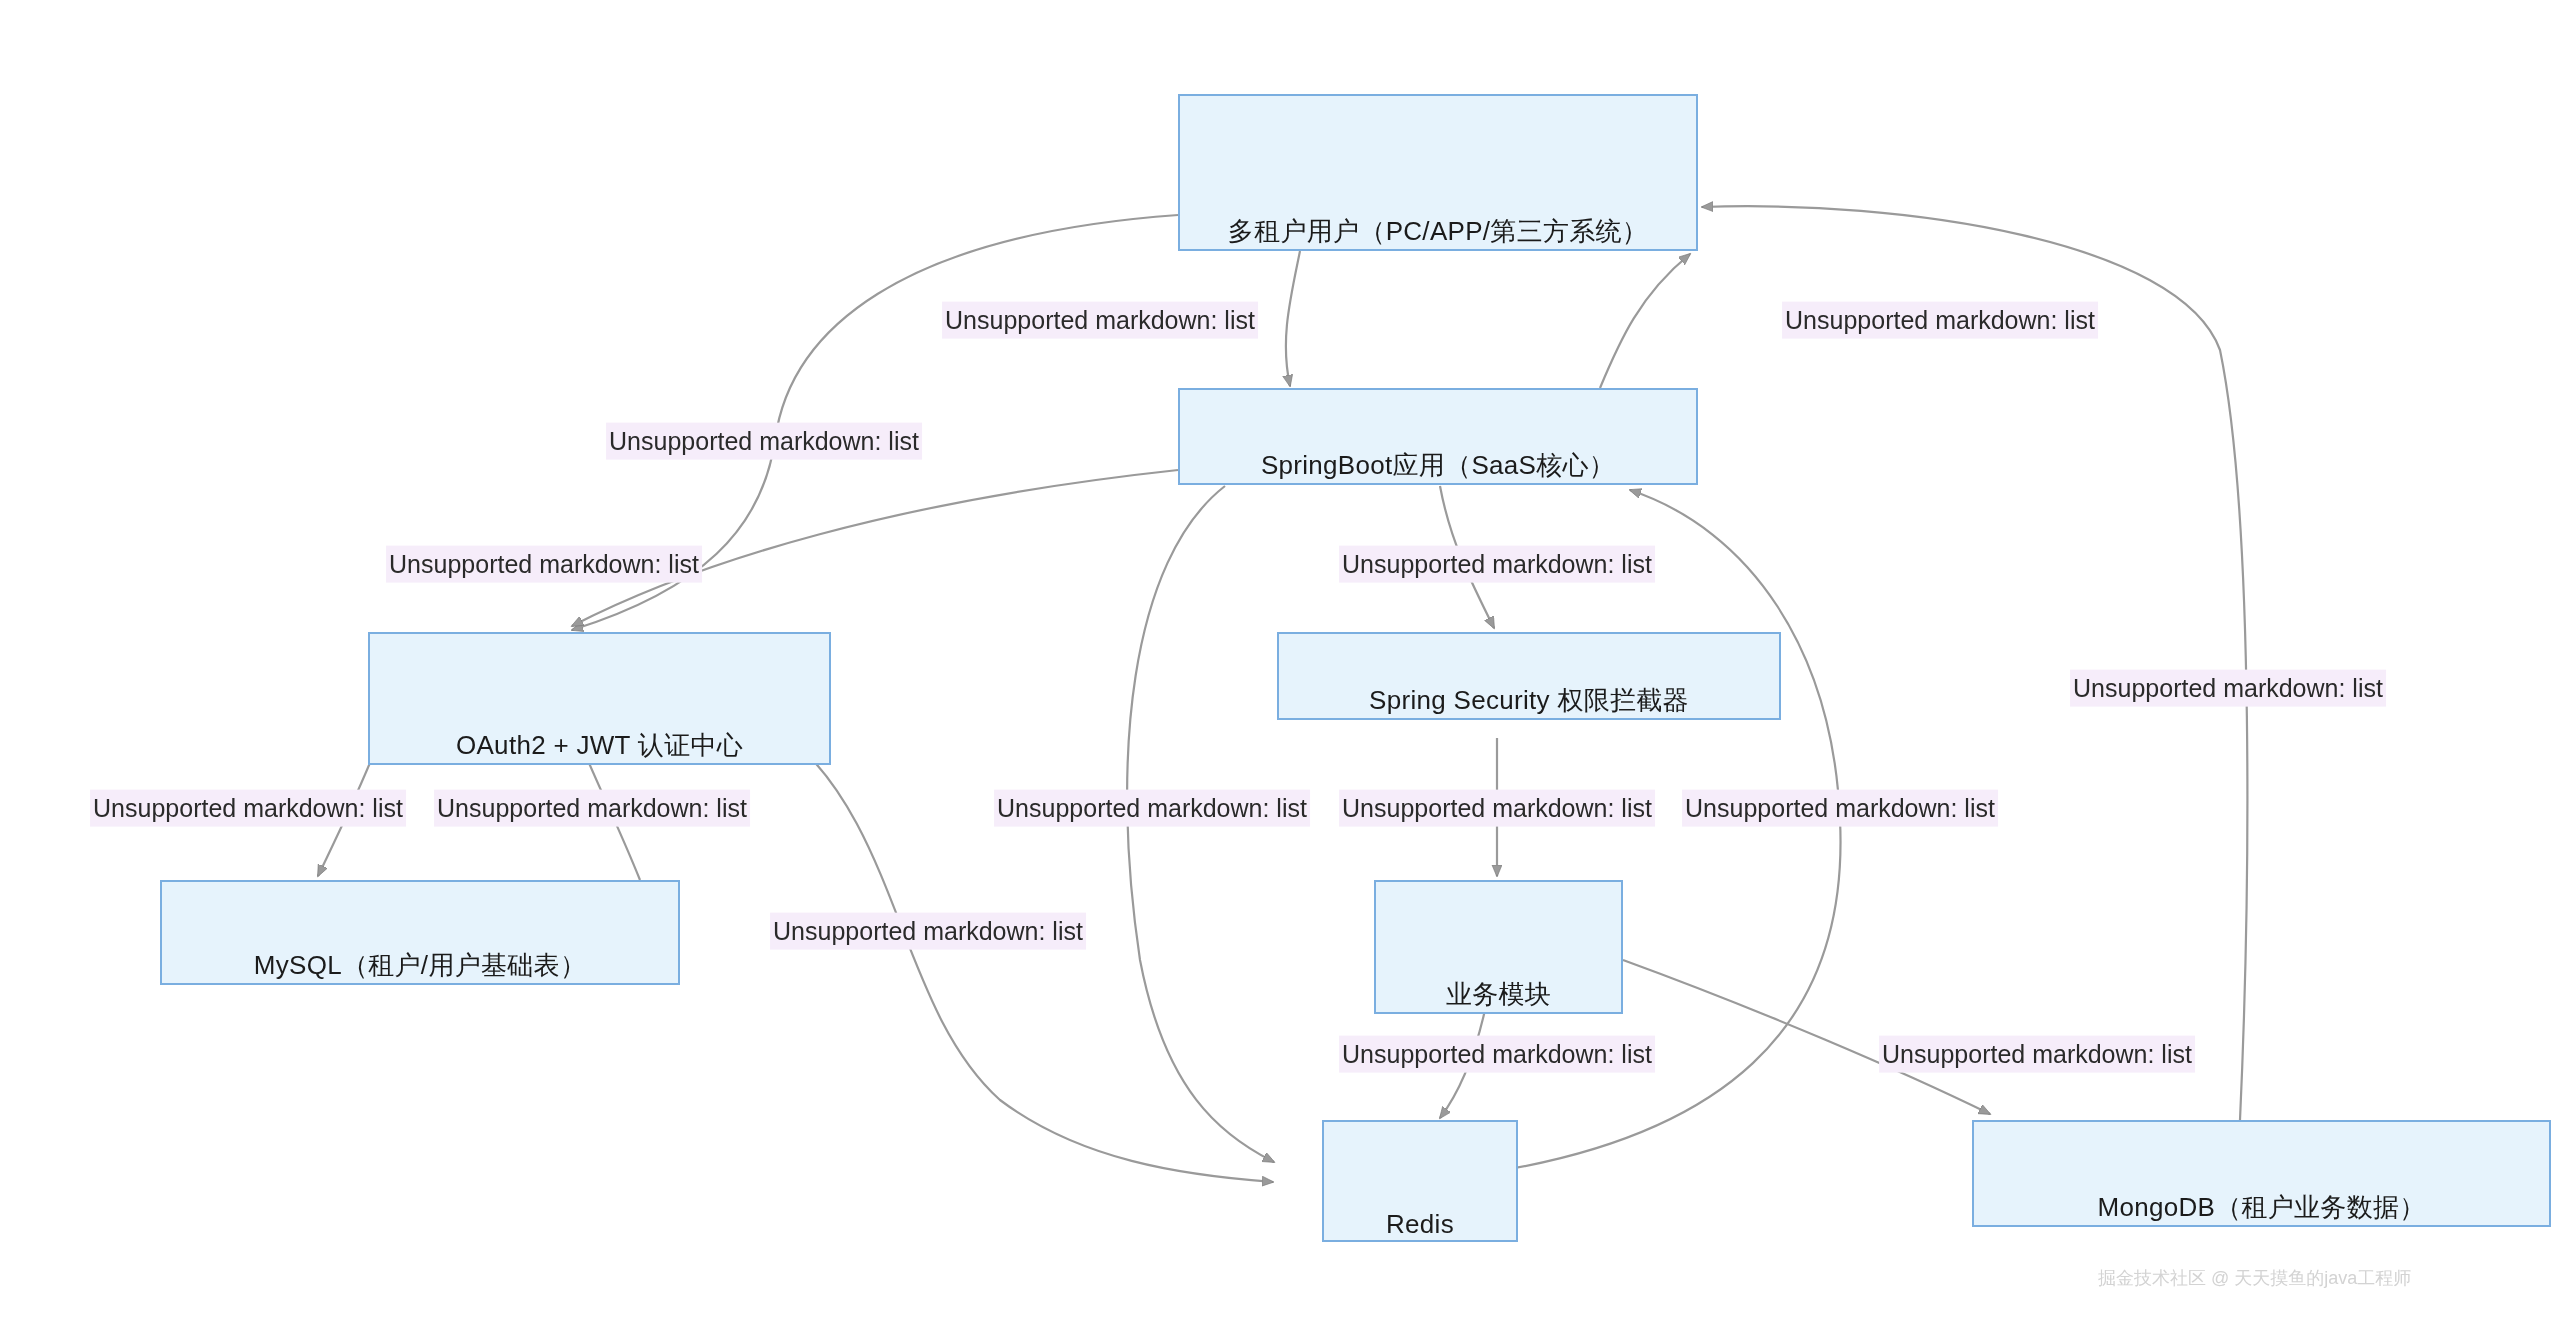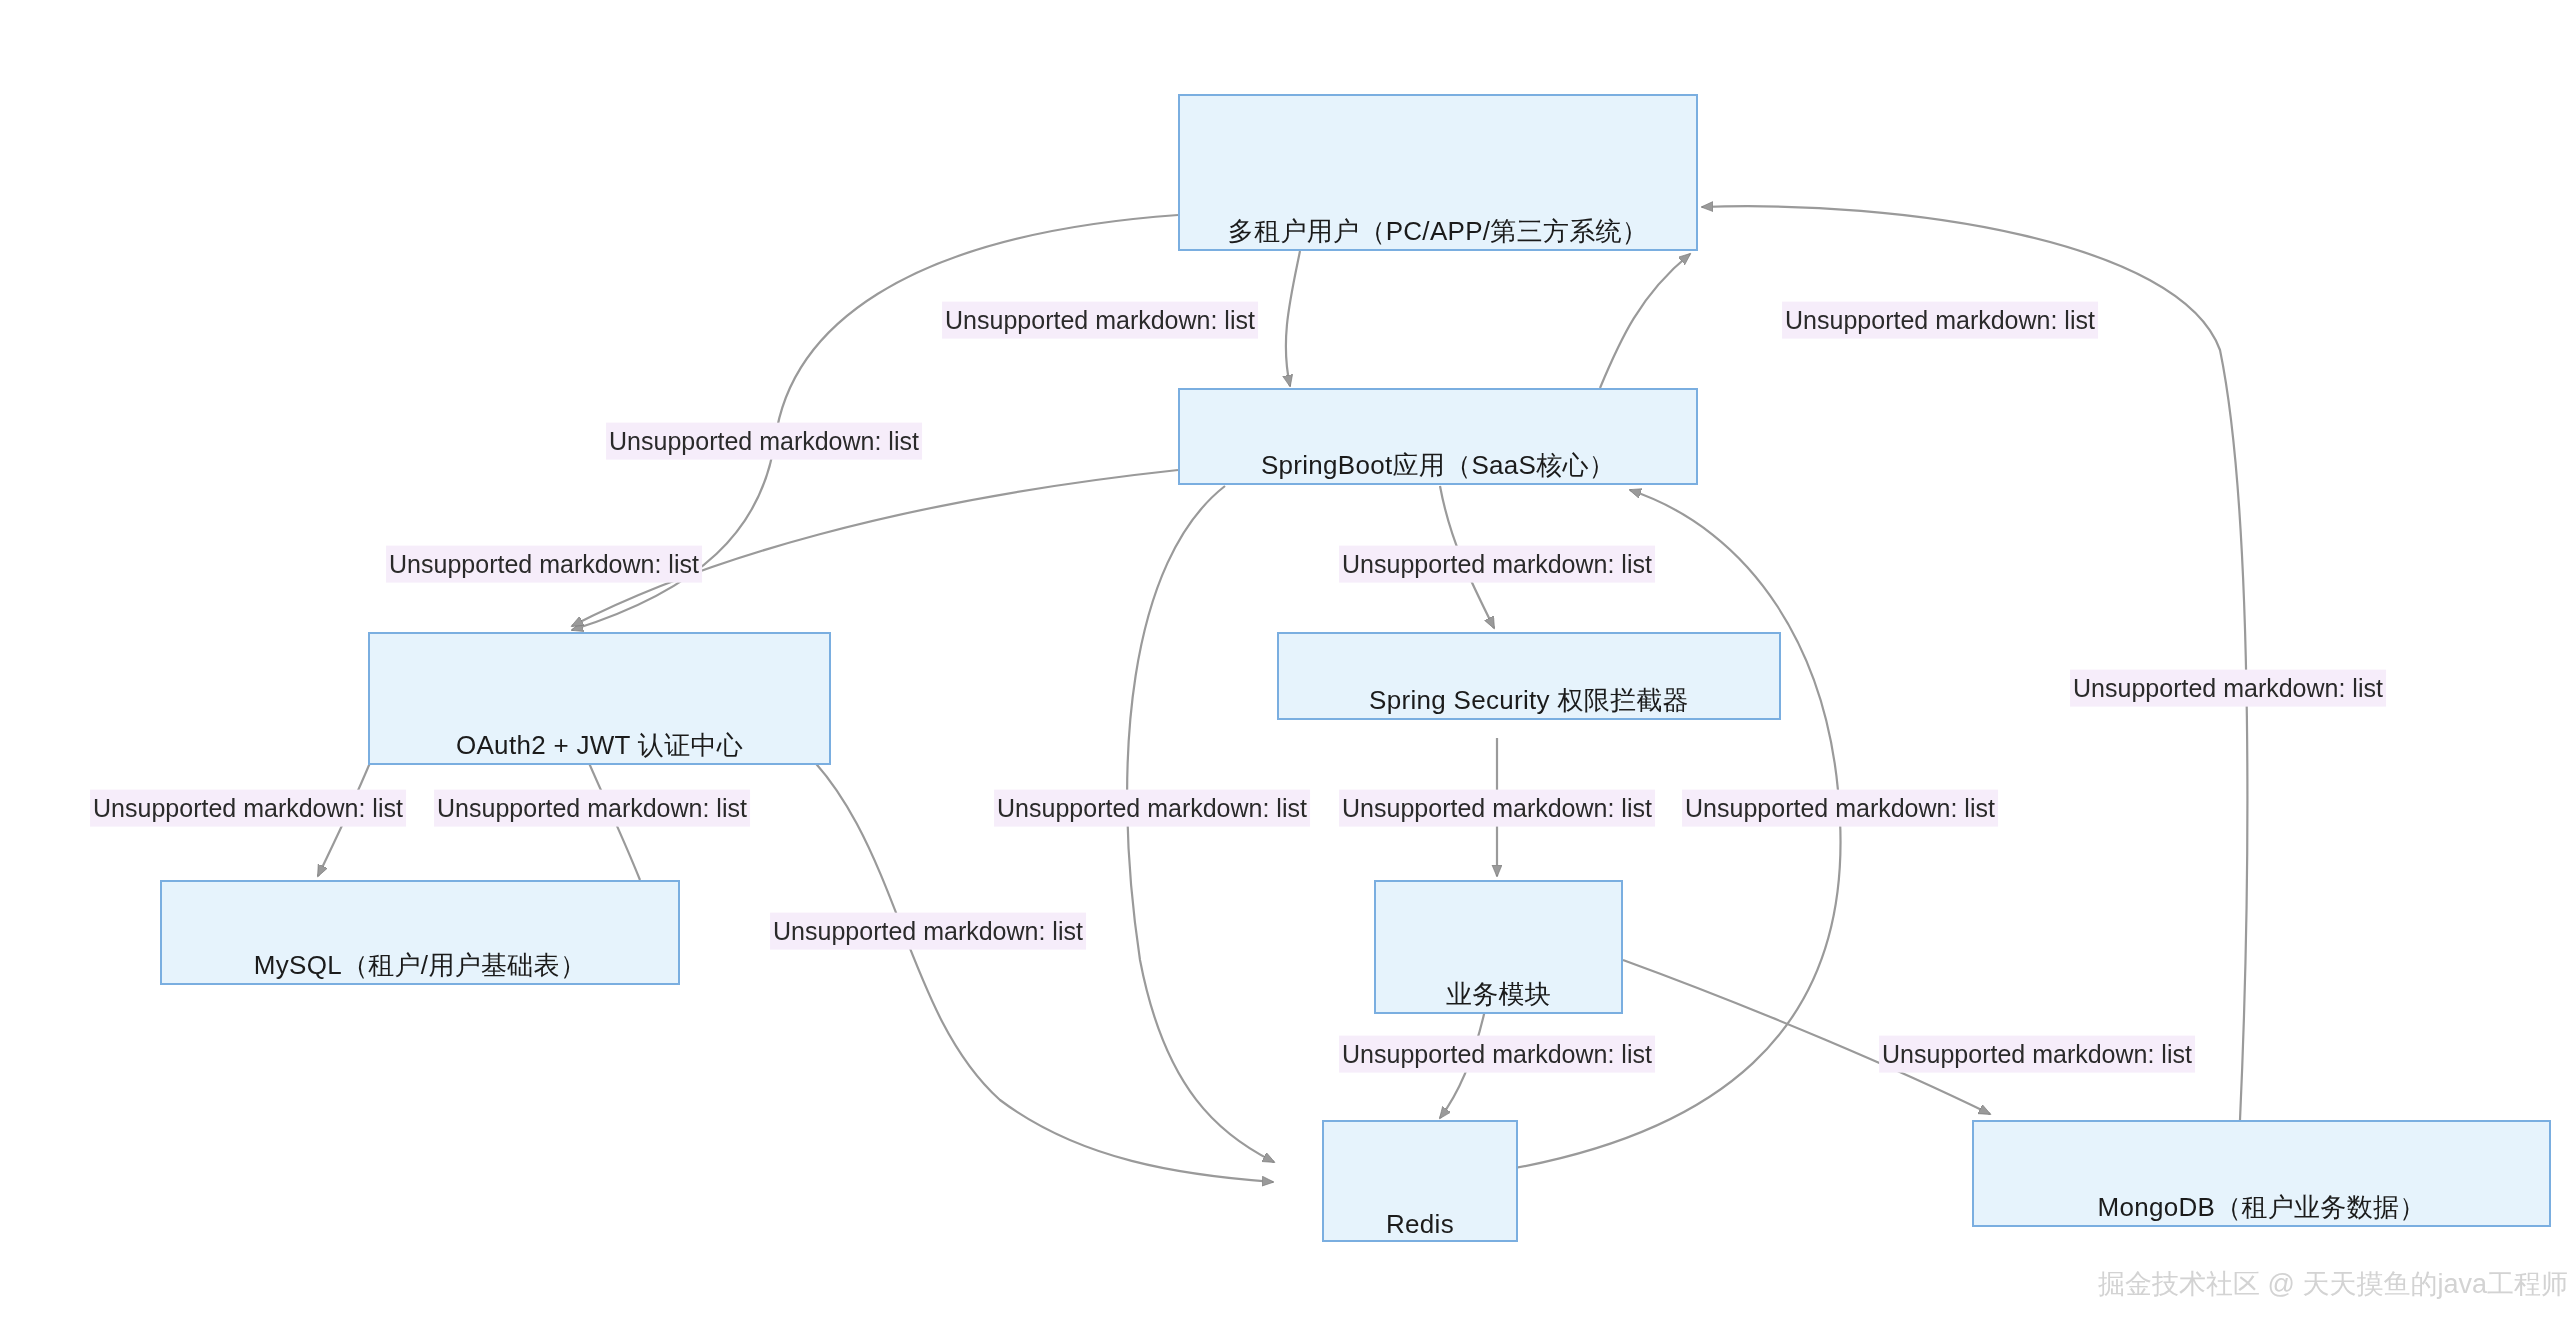--- a/index.html
+++ b/index.html
@@ -47,21 +47,21 @@
     background: #f6edfa;
     color: #2a2a2a;
     font-size: 25px;
     line-height: 1.15;
     padding: 4px 3px;
     white-space: nowrap;
   }
   .watermark {
     position: absolute;
     color: #d3d3d3;
-    font-size: 27px;
+    font-size: 18px;
     white-space: nowrap;
     user-select: none;
   }
 </style>
 </head>
 <body>
 
 <div id="canvas">
 
   <svg class="edges" viewBox="0 0 2573 1324">

